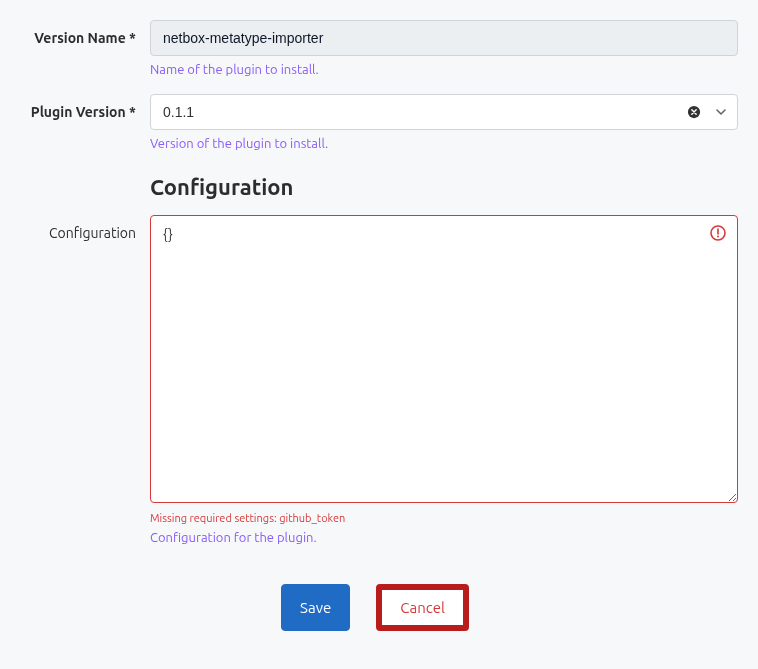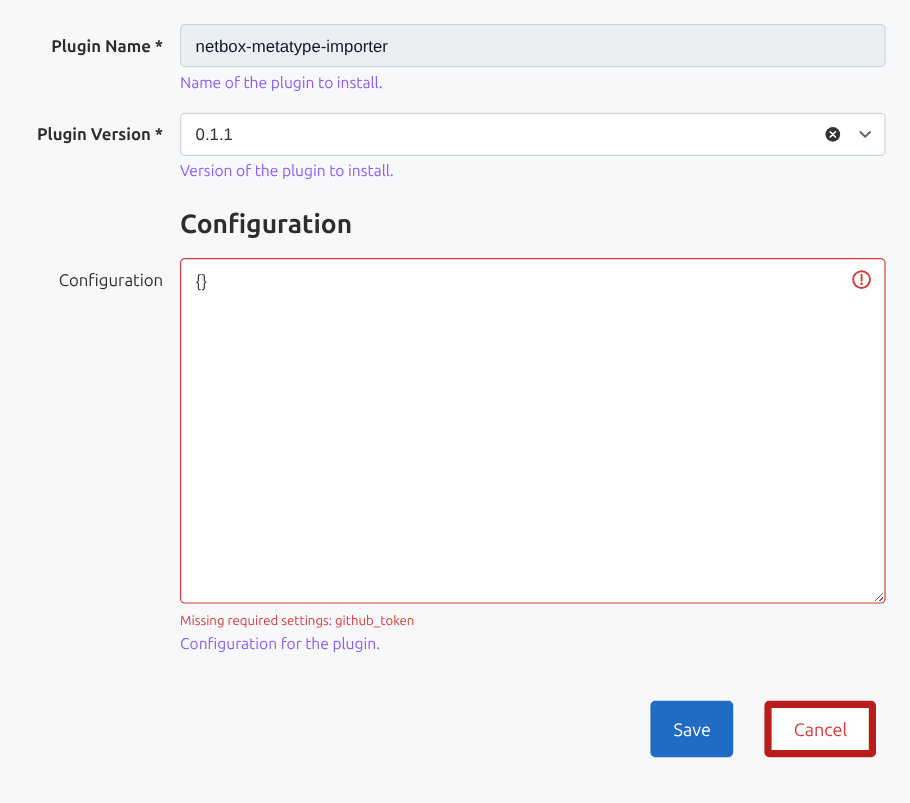--- a/index.html
+++ b/index.html
@@ -110,21 +110,21 @@
       width: 16px;
       height: 16px;
     }
     .error-text {
       color: #d63939;
       font-size: 11px;
       margin-top: 6px;
     }
     .button-row {
       display: flex;
-      justify-content: flex-end;
+      justify-content: center;
       gap: 26px;
       margin-top: 40px;
       padding-right: 8px;
     }
     .btn {
       padding: 9px 18px;
       font-size: 15px;
       border-radius: 4px;
       cursor: pointer;
       font-family: inherit;
@@ -137,21 +137,21 @@
     .btn-outline-danger {
       background: #fff;
       color: #d63939;
       border: 6px solid #b91c1c;
     }
   </style>
 </head>
 <body>
 
 <div class="form-row">
-  <div class="label-col">Plugin Name *</div>
+  <div class="label-col">Version Name *</div>
   <div class="field-col">
     <input type="text" class="text-input" readonly="" value="netbox-metatype-importer" style="">
     <div class="help-text">Name of the plugin to install.</div>
   </div>
 </div>
 
 <div class="form-row">
   <div class="label-col">Plugin Version *</div>
   <div class="field-col">
     <div class="select-wrap">

